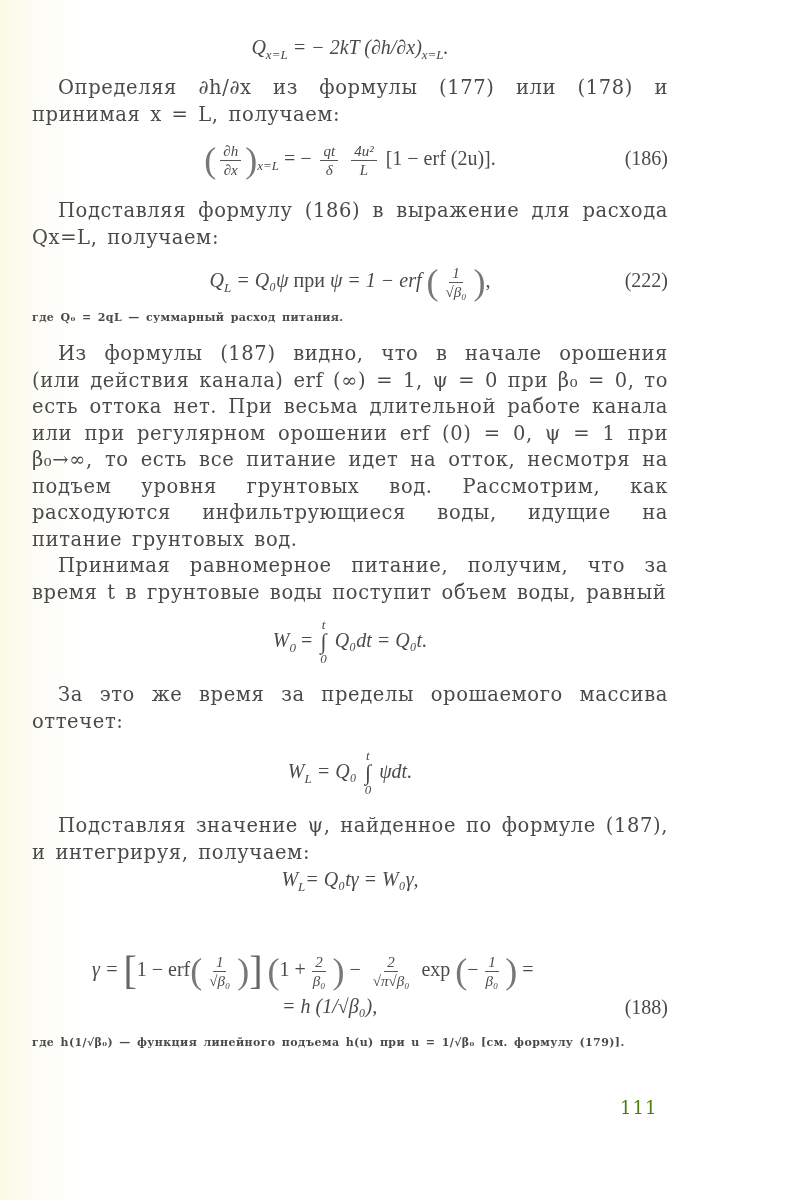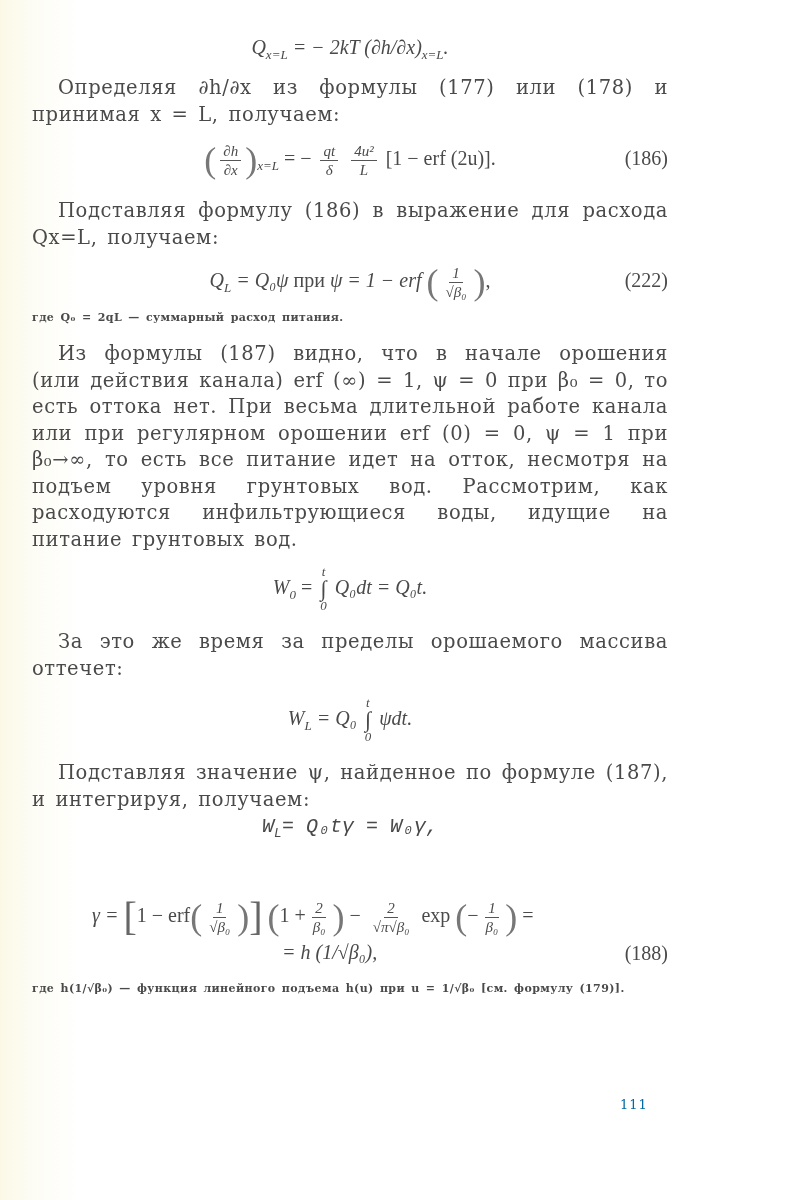--- a/index.html
+++ b/index.html
@@ -29,21 +29,21 @@
     }
     .eq sub { font-size: 13px; font-style: italic; }
     .rm { font-style: normal; }
     .frac { display: inline-flex; flex-direction: column; align-items: center; vertical-align: middle; margin: 0 4px; font-size: 15px; }
     .frac .n { border-bottom: 1px solid #555; padding: 0 3px; line-height: 18px; }
     .frac .d { line-height: 18px; padding: 0 3px; }
     .paren { font-size: 36px; font-style: normal; vertical-align: middle; font-weight: 200; color: #777; }
     .brack { font-size: 40px; font-style: normal; vertical-align: middle; font-weight: 200; color: #666; }
     .integ { display: inline-flex; flex-direction: column; align-items: center; vertical-align: middle; font-size: 13px; line-height: 14px; margin: 0 3px; }
     .integ .s { font-size: 22px; line-height: 20px; font-style: normal; }
-    .pagenum { position: absolute; left: 620px; top: 1097px; font-size: 13px; letter-spacing: 1px; color: #0369a1; }
+    .pagenum { position: absolute; left: 620px; top: 1097px; font-size: 18px; letter-spacing: 1px; color: #4d7c0f; }
   </style>
 </head>
 <body>
 
 <div class="page">
 
 
   <div class="eq" style="margin: 6px 0 12px 0;">
     <span>Q</span><sub>x=L</sub>
     <span>= − 2kT (∂h/∂x)</span><sub>x=L</sub><span>.</span>
@@ -79,20 +79,21 @@
     <span class="paren">(</span><span class="frac">
         <span class="n">1</span>
         <span class="d">√β₀</span>
       </span><span class="paren">)</span><span class="rm">,</span>
     <span class="num">(222)</span>
   </div>
 
   <p class="p small" style="margin-bottom: 12px;">где Q₀ = 2qL — суммарный расход питания.</p>
 
   <p class="p indent">Из формулы (187) видно, что в начале орошения (или действия канала) erf (∞) = 1, ψ = 0 при β₀ = 0, то есть оттока нет. При весьма длительной работе канала или при регулярном орошении erf (0) = 0, ψ = 1 при β₀→∞, то есть все питание идет на отток, несмотря на подъем уровня грунтовых вод. Рассмотрим, как расходуются инфильтрующиеся воды, идущие на питание грунтовых вод.</p>
+  <p class="p indent">Принимая равномерное питание, получим, что за время t в грунтовые воды поступит объем воды, равный</p>
 
   <div class="eq" style="margin: 6px 0 14px 0; height: 56px; line-height: 56px;">
     <span>W</span><sub>0</sub>
     <span class="rm">=</span>
     <span class="integ">
         <span>t</span>
         <span class="s">∫</span>
         <span>0</span>
       </span>
     <span>Q₀dt = Q₀t.</span>
@@ -106,21 +107,21 @@
     <span class="integ">
         <span>t</span>
         <span class="s">∫</span>
         <span>0</span>
       </span>
     <span>ψdt.</span>
   </div>
 
   <p class="p indent">Подставляя значение ψ, найденное по формуле (187), и интегрируя, получаем:</p>
 
-  <div class="eq" style="margin: 2px 0 0 0; font-family: Liberation Mono, monospace;">
+  <div class="eq" style="margin: 2px 0 0 0;">
     <span>W</span><sub>L</sub><span>= Q₀tγ = W₀γ,</span>
   </div>
 
   <div class="eq" style="text-align: left; padding-left: 60px; height: 52px; line-height: 52px; margin-top: 48px;">
     <span>γ =</span>
     <span class="brack">[</span><span class="rm">1 − erf</span><span class="paren">(</span><span class="frac">
         <span class="n">1</span>
         <span class="d">√β₀</span>
       </span><span class="paren">)</span><span class="brack">]</span>
     <span class="paren">(</span><span class="rm">1 +</span><span class="frac">

